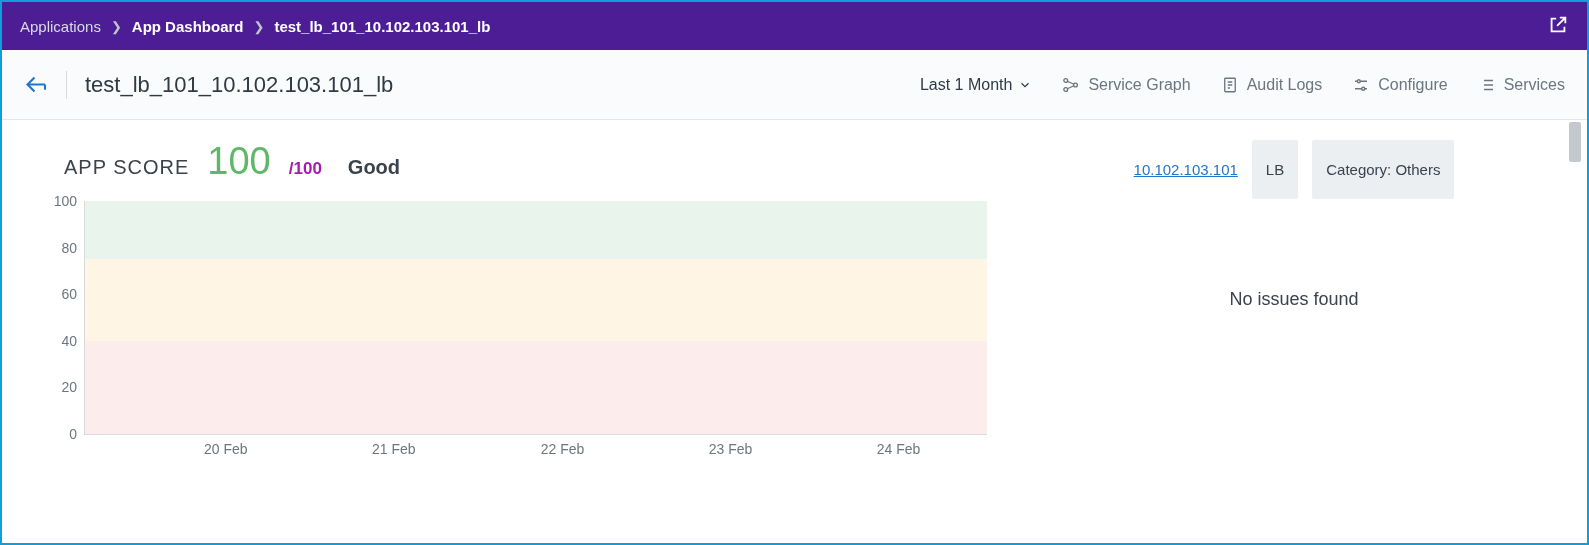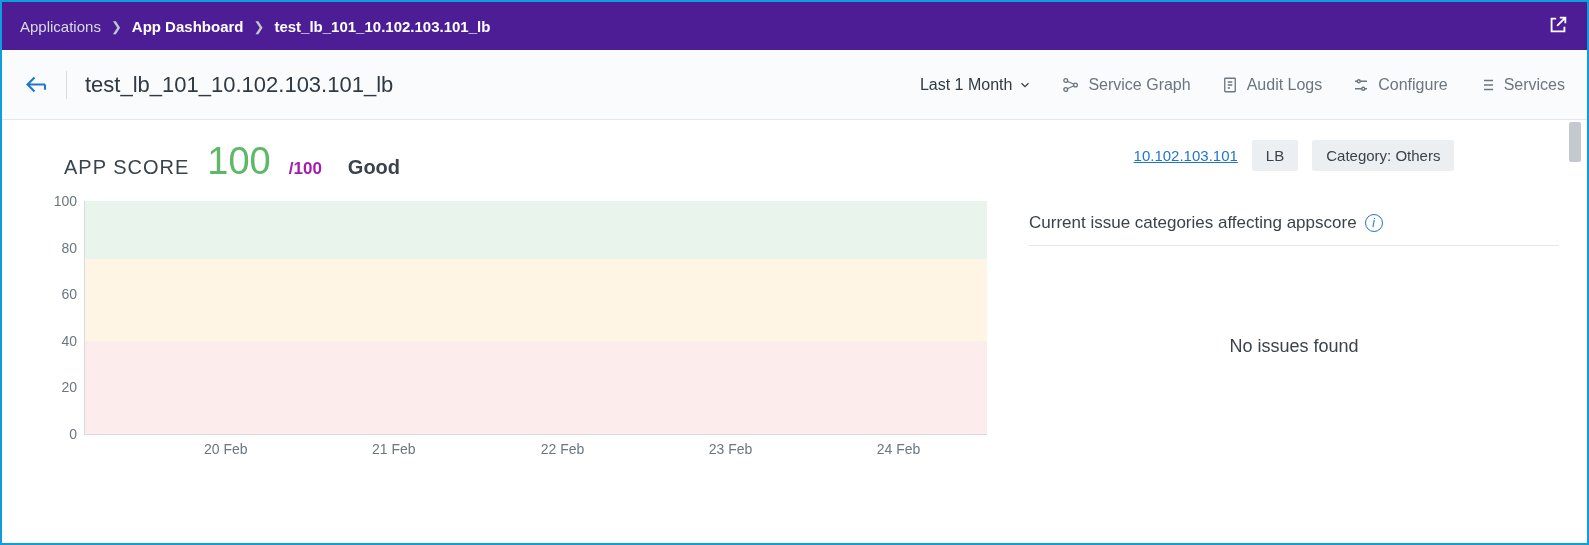--- a/index.html
+++ b/index.html
@@ -77,21 +77,21 @@
   }
   .left { flex:1; padding: 20px 10px 10px 20px; }
   .right { width: 558px; padding: 20px 28px 0 0; }
   .scorehdr { display:flex; align-items:baseline; gap:18px; padding-left:4px;margin-left:38px; }
   .scorehdr .lbl { font-size:20px; color:#3a434c; letter-spacing:1px; font-weight:400; }
   .scorehdr .val { font-size:38px; color:#5fb768; font-weight:400; }
   .scorehdr .max { font-size:17px; color:#a21caf; font-weight:700; }
   .scorehdr .status { font-size:20px; color:#3a434c; font-weight:600; margin-left:8px; }
   .righttop { display:flex; justify-content:center; align-items:center; gap:14px; font-size:15px; }
   .iplink { color:#1f76cc; text-decoration:underline; cursor:pointer; }
-  .tagbox { background:#eceff1; padding:7px 14px; border-radius:2px; color:#3a434c; }
+  .tagbox { background:#eceff1; padding:21px 14px; border-radius:2px; color:#3a434c; }
   
   .chartwrap { margin-top:18px; }
   .chart { position:relative; height:234px; margin-left:62px; margin-right:32px; border-left:1px solid #d7dbdf; border-bottom:1px solid #d7dbdf;}
   .band { position:absolute; left:0; right:0; }
   .band.good { top:0; height:25%; background:#e9f5ec; }
   .band.review { top:25%; height:35%; background:#fef5e5; }
   .band.crit { top:60%; height:40%; background:#fdecec; }
   .ytick { position:absolute; left:-48px; width:40px; text-align:right; font-size:14px; color:#6b7680; transform:translateY(-50%); }
   .xticks { position:relative; margin-left:62px; margin-right:32px; height:24px; }
   .xtick { position:absolute; top:6px; font-size:14px; color:#6b7680; transform:translateX(-50%); white-space:nowrap; }
@@ -202,23 +202,19 @@
       </div>
     </div>
   </div>
 
   <div class="right">
     <div class="righttop">
       <span class="iplink">10.102.103.101</span>
       <span class="tagbox">LB</span>
       <span class="tagbox">Category: Others</span>
     </div>
-    <div class="issuehdr">
-      <span>Current issue categories affecting appscore</span>
-      <span class="infoicon">i</span>
-    </div>
     <div class="noissues">No issues found</div>
   </div>
 </div>
 
 <div class="scrolltrack">
   <div class="scrollthumb"></div>
 </div>
 
 </body></html>

